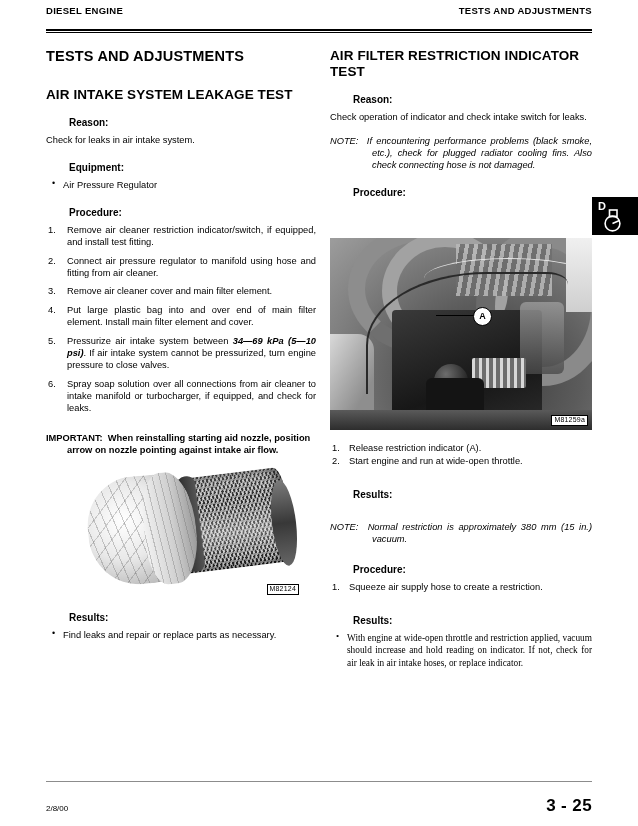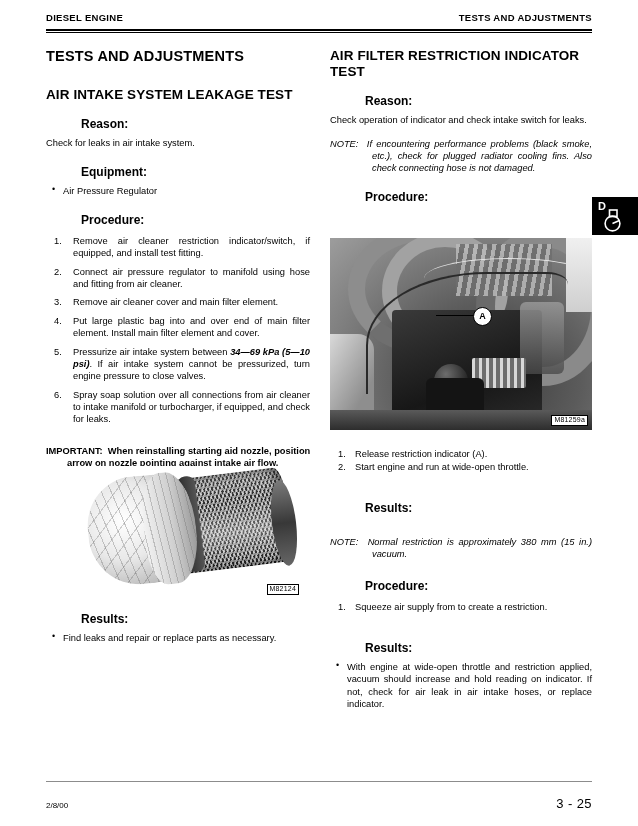--- a/index.html
+++ b/index.html
@@ -20,21 +20,21 @@
     position: absolute;
     inset: 0;
     width: 638px;
     height: 826px;
   }
 
   
   .header {
     position: absolute;
     left: 46px;
-    top: 12px;
+    top: 5px;
     width: 546px;
     display: flex;
     justify-content: space-between;
     align-items: baseline;
   }
   .header-left, .header-right {
     font-size: 9.5px;
     font-weight: bold;
     letter-spacing: 0.3px;
   }
@@ -81,38 +81,38 @@
     line-height: 1.18;
   }
   h2.test-title {
     font-size: 13.5px;
     font-weight: bold;
     margin: 0 0 14px 0;
     letter-spacing: 0.1px;
     line-height: 1.2;
   }
   .label {
-    font-size: 12px;
-    font-weight: bold;
-    margin: 0 0 6px 12px;
+    font-size: 10px;
+    font-weight: bold;
+    margin: 0 0 6px 0;
     padding-left: 23px;
   }
   .body-text {
     font-size: 9.3px;
     line-height: 1.33;
     margin: 0;
     text-align: justify;
   }
   .spacer-sm { height: 11px; }
   .spacer-md { height: 15px; }
   .spacer-lg { height: 19px; }
 
   
   ol.steps {
-    margin: 8px;
+    margin: 2px;
     padding: 0;
     list-style: none;
     counter-reset: stepcount;
   }
   ol.steps > li {
     position: relative;
     padding-left: 19px;
     font-size: 9.3px;
     line-height: 1.33;
     text-align: justify;
@@ -143,21 +143,21 @@
     margin-bottom: 5px;
     text-align: left;
   }
   ul.bullets > li::before {
     content: "\2022";
     position: absolute;
     left: 2px;
     top: -1px;
     font-size: 9px;
   }
-  ul.bullets.justified > li { text-align: justify; }
+  ul.bullets.justified > li { text-align: justify; font-family: Liberation Serif, serif; }
   ul.bullets.indent > li { padding-left: 17px; }
   ul.bullets.indent > li::before { left: 6px; }
 
   .bold-inline { font-weight: bold; font-style: italic; }
 
   
   .important {
     font-size: 9.3px;
     font-weight: bold;
     line-height: 1.33;
@@ -434,22 +434,22 @@
     top: 796px;
     width: 546px;
     display: flex;
     justify-content: space-between;
     align-items: baseline;
   }
   .footer-date {
     font-size: 8px;
   }
   .footer-page {
-    font-size: 13px;
-    font-weight: normal;
+    font-size: 17px;
+    font-weight: bold;
     letter-spacing: 0.4px;
   }
 </style>
 </head>
 <body>
 
 <div class="page">
 
   <div class="header">
     <div class="header-left">DIESEL ENGINE</div>
@@ -563,21 +563,21 @@
     </ul>
 
     <div class="spacer-md"></div>
 
     <p class="note"><span class="note-lead">NOTE:</span>&nbsp;&nbsp;<span>Normal restriction is approximately 380 mm (15 in.) vacuum.</span></p>
 
     <div class="spacer-lg"></div>
 
     <div class="label">Procedure:</div>
     <ol class="steps tight">
-      <li>Squeeze air supply from to create a restriction.</li>
+      <li>Squeeze air supply hose to create a restriction.</li>
     </ol>
 
     <div class="spacer-lg"></div>
 
     <div class="label">Results:</div>
     <ul class="bullets indent justified">
       <li>With engine at wide-open throttle and restriction applied, vacuum should increase and hold reading on indicator. If not, check for air leak in air intake hoses, or replace indicator.</li>
     </ul>
   </div>
 

